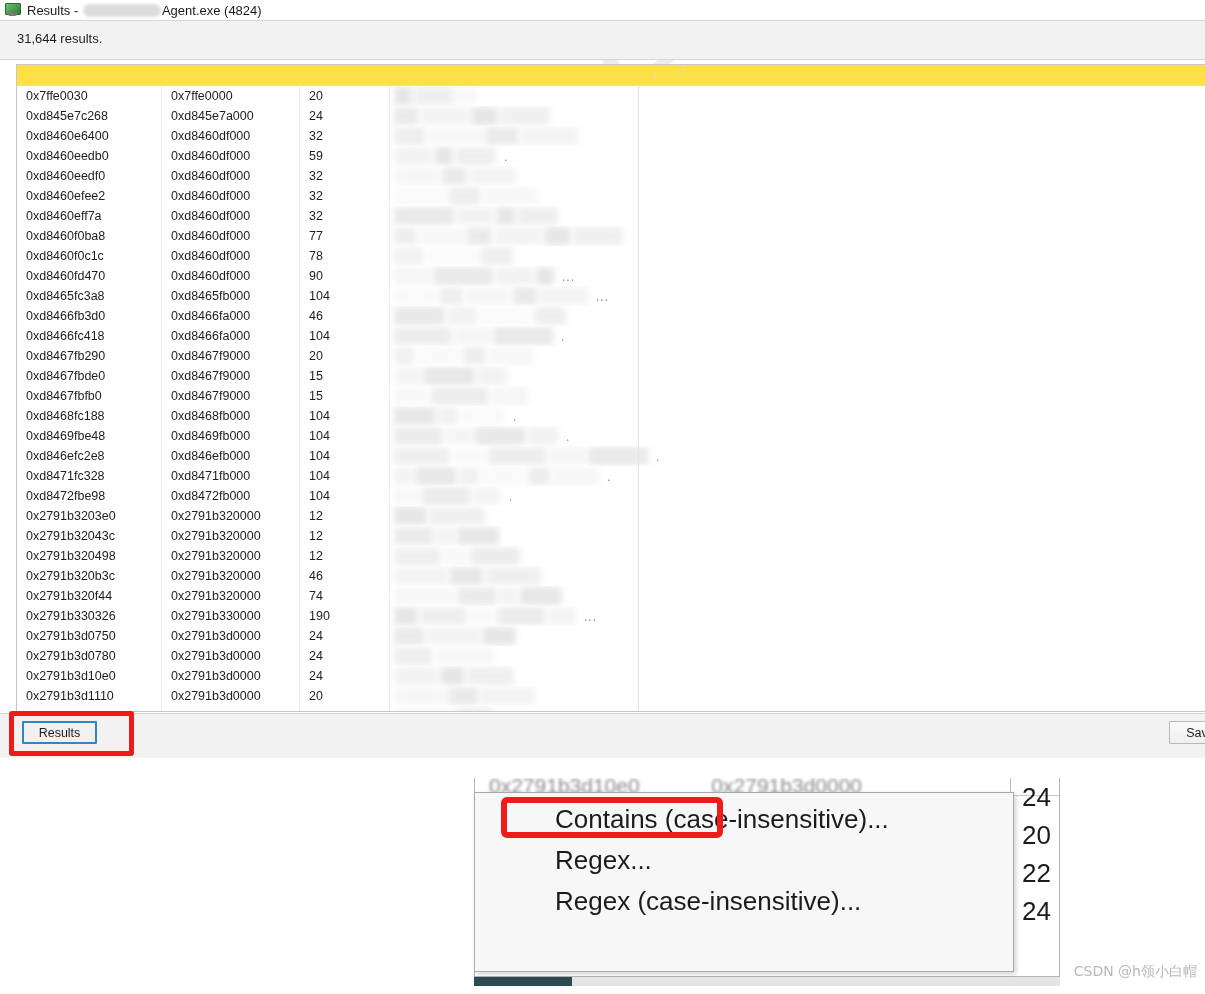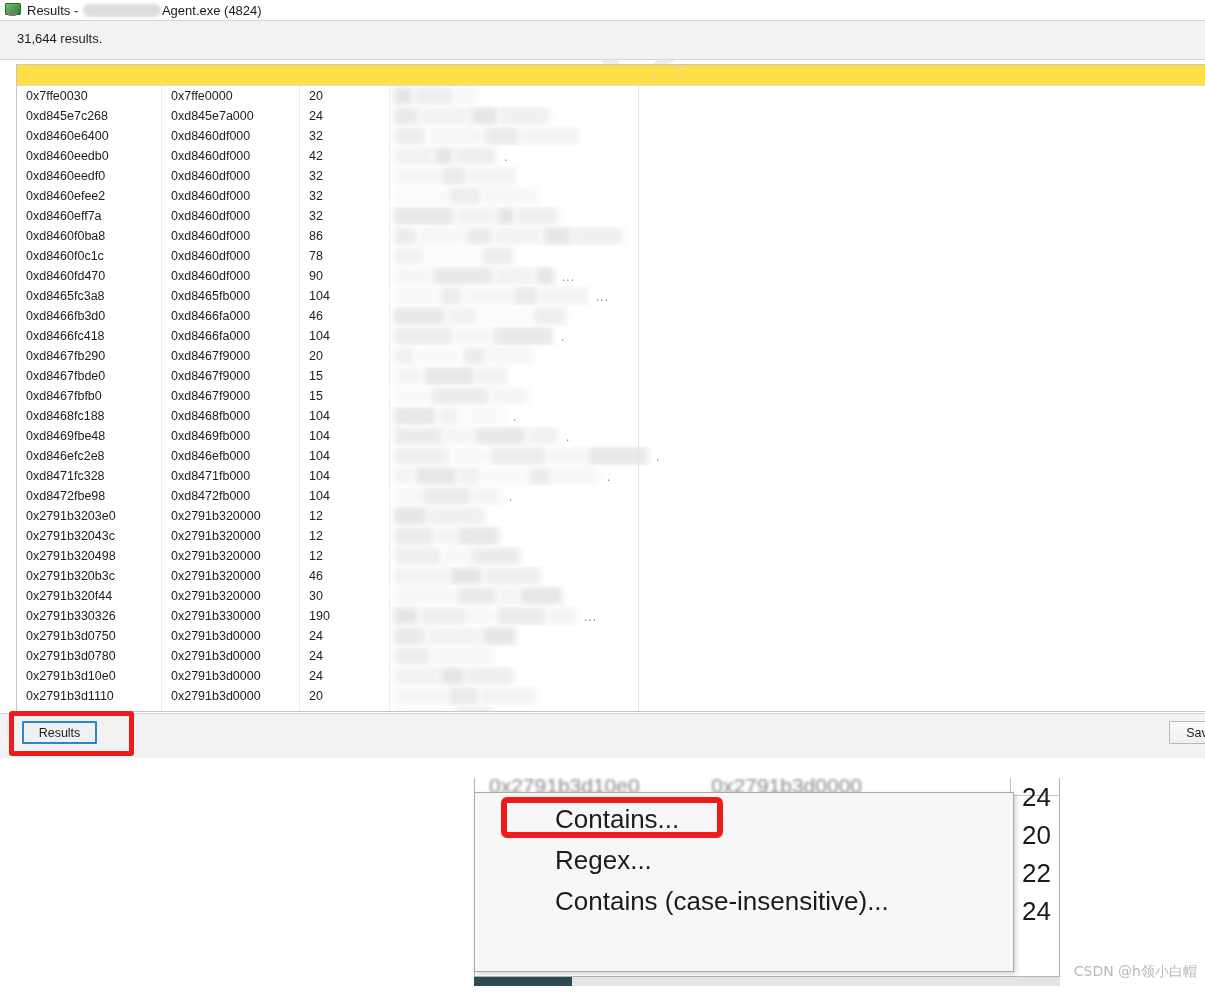--- a/index.html
+++ b/index.html
@@ -206,21 +206,21 @@
         <div class="blurcell">
           <div class="blk" style="left: 4px; width: 32px; background: rgb(235, 235, 235);"></div>
           <div class="blk" style="left: 38px; width: 55px; background: rgb(246, 246, 246);"></div>
           <div class="blk" style="left: 95px; width: 34px; background: rgb(231, 231, 231);"></div>
           <div class="blk" style="left: 131px; width: 57px; background: rgb(242, 242, 242);"></div>
         </div>
       </div>
       <div class="trow">
         <div class="td c-addr">0xd8460eedb0</div>
         <div class="td c-base">0xd8460df000</div>
-        <div class="td c-len">42</div>
+        <div class="td c-len">59</div>
         <div class="blurcell">
           <div class="blk" style="left: 4px; width: 39px; background: rgb(240, 240, 240);"></div>
           <div class="blk" style="left: 45px; width: 18px; background: rgb(225, 225, 225);"></div>
           <div class="blk" style="left: 65px; width: 41px; background: rgb(236, 236, 236);"></div>
           <div class="ell" style="left: 114px;">.</div>
         </div>
       </div>
       <div class="trow">
         <div class="td c-addr">0xd8460eedf0</div>
         <div class="td c-base">0xd8460df000</div>
@@ -248,21 +248,21 @@
         <div class="blurcell">
           <div class="blk" style="left: 4px; width: 60px; background: rgb(229, 229, 229);"></div>
           <div class="blk" style="left: 66px; width: 39px; background: rgb(240, 240, 240);"></div>
           <div class="blk" style="left: 107px; width: 18px; background: rgb(225, 225, 225);"></div>
           <div class="blk" style="left: 127px; width: 41px; background: rgb(236, 236, 236);"></div>
         </div>
       </div>
       <div class="trow">
         <div class="td c-addr">0xd8460f0ba8</div>
         <div class="td c-base">0xd8460df000</div>
-        <div class="td c-len">86</div>
+        <div class="td c-len">77</div>
         <div class="blurcell">
           <div class="blk" style="left: 4px; width: 23px; background: rgb(234, 234, 234);"></div>
           <div class="blk" style="left: 29px; width: 46px; background: rgb(245, 245, 245);"></div>
           <div class="blk" style="left: 77px; width: 25px; background: rgb(230, 230, 230);"></div>
           <div class="blk" style="left: 104px; width: 48px; background: rgb(241, 241, 241);"></div>
           <div class="blk" style="left: 154px; width: 27px; background: rgb(226, 226, 226);"></div>
           <div class="blk" style="left: 183px; width: 50px; background: rgb(237, 237, 237);"></div>
         </div>
       </div>
       <div class="trow">
@@ -449,21 +449,21 @@
         <div class="td c-len">46</div>
         <div class="blurcell">
           <div class="blk" style="left: 4px; width: 54px; background: rgb(241, 241, 241);"></div>
           <div class="blk" style="left: 60px; width: 33px; background: rgb(226, 226, 226);"></div>
           <div class="blk" style="left: 95px; width: 56px; background: rgb(237, 237, 237);"></div>
         </div>
       </div>
       <div class="trow">
         <div class="td c-addr">0x2791b320f44</div>
         <div class="td c-base">0x2791b320000</div>
-        <div class="td c-len">30</div>
+        <div class="td c-len">74</div>
         <div class="blurcell">
           <div class="blk" style="left: 4px; width: 61px; background: rgb(246, 246, 246);"></div>
           <div class="blk" style="left: 67px; width: 40px; background: rgb(231, 231, 231);"></div>
           <div class="blk" style="left: 109px; width: 19px; background: rgb(242, 242, 242);"></div>
           <div class="blk" style="left: 130px; width: 42px; background: rgb(227, 227, 227);"></div>
         </div>
       </div>
       <div class="trow">
         <div class="td c-addr">0x2791b330326</div>
         <div class="td c-base">0x2791b330000</div>
@@ -545,23 +545,23 @@
 
 <div class="ov-vline"></div>
 <div class="ov-lens" id="ov-lens">
     <div class="ov-len">24</div>
     <div class="ov-len">20</div>
     <div class="ov-len">22</div>
     <div class="ov-len">24</div>
   </div>
 
 <div class="menu">
-  <div class="menu-item">Contains...</div>
+  <div class="menu-item">Contains (case-insensitive)...</div>
   <div class="menu-item">Regex...</div>
-  <div class="menu-item">Contains (case-insensitive)...</div>
+  <div class="menu-item">Regex (case-insensitive)...</div>
 </div>
 <div class="redbox" id="redbox-contains"></div>
 
 <div class="ov-hscroll">
   <div class="ov-hthumb"></div>
 </div>
 
 <div class="csdn">CSDN @h领小白帽</div>
 
 </body></html>

